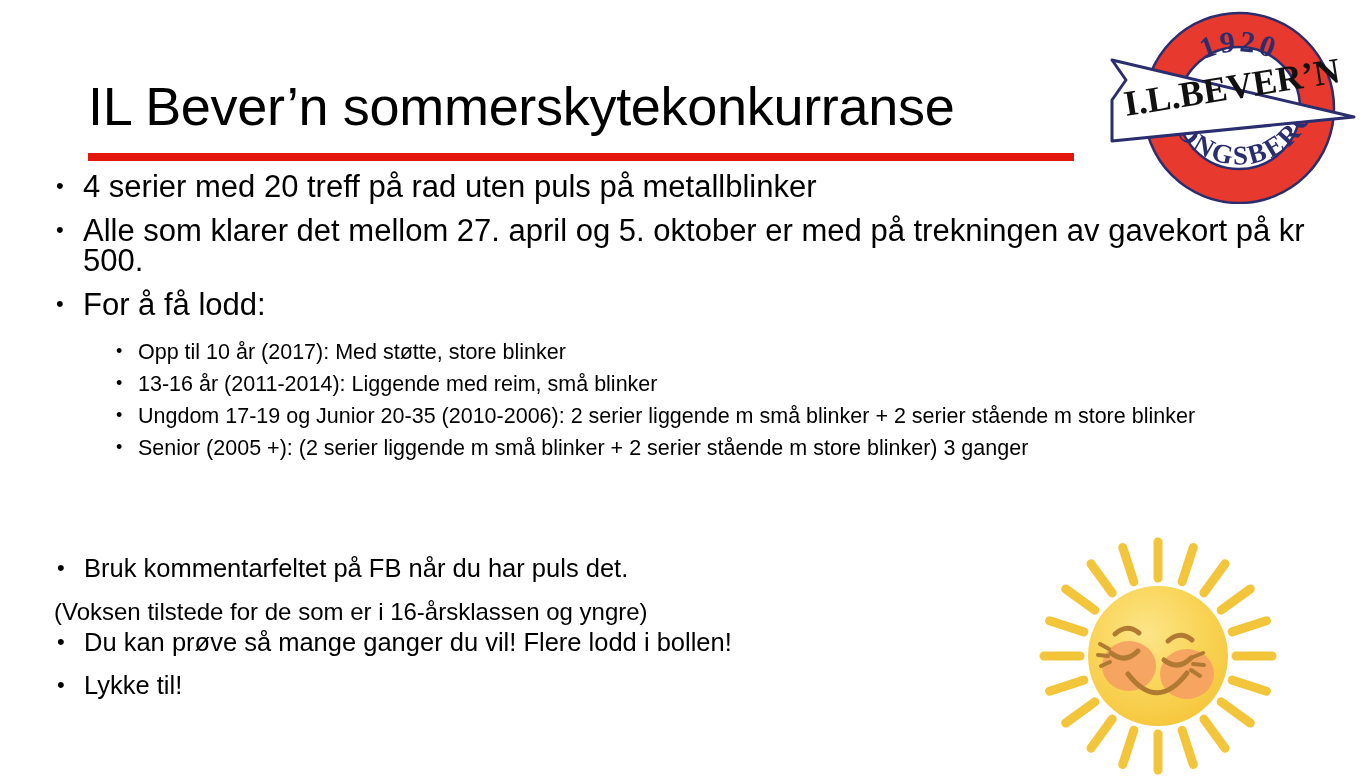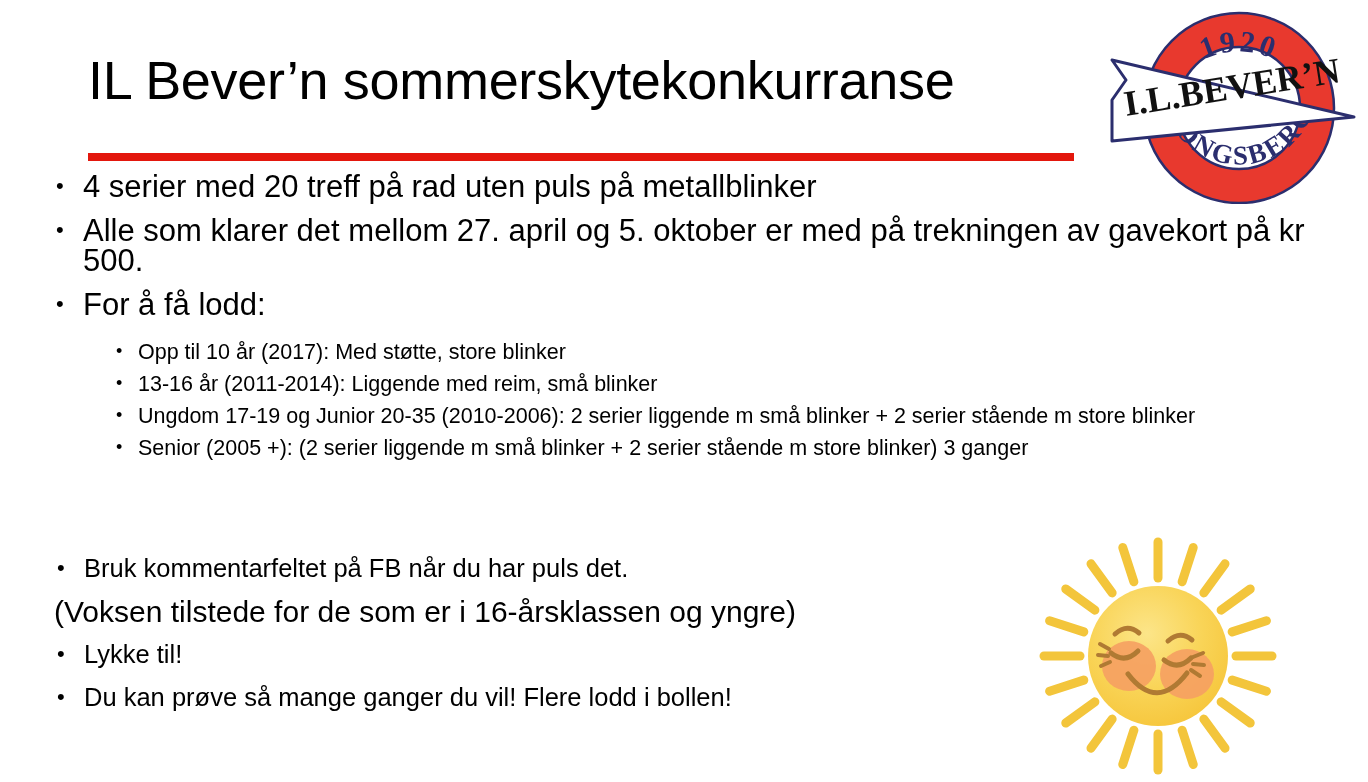--- a/index.html
+++ b/index.html
@@ -23,21 +23,21 @@
     width: 1368px;
     height: 782px;
     background: #ffffff;
     overflow: hidden;
   }
 
   
   .title {
     position: absolute;
     left: 88px;
-    top: 48px;
+    top: 74px;
     width: 990px;
     font-size: 54px;
     line-height: 64px;
     font-weight: 400;
     letter-spacing: -0.3px;
     color: #000000;
     white-space: nowrap;
   }
 
   .title-rule {
@@ -126,23 +126,22 @@
     position: absolute;
     left: 5px;
     top: -1px;
     font-size: 22px;
     line-height: 31px;
   }
 
   .plain-line {
     position: relative;
     padding-left: 2px;
-    font-size: 30px;
+    font-size: 24px;
     line-height: 31px;
-    margin-bottom: 12px;
   }
 
   
   .sun {
     position: absolute;
     left: 1035px;
     top: 533px;
     width: 246px;
     height: 246px;
   }
@@ -197,22 +196,22 @@
       <div class="b2">13-16 år (2011-2014): Liggende med reim, små blinker</div>
       <div class="b2">Ungdom 17-19  og Junior 20-35 (2010-2006): 2 serier liggende m små blinker + 2 serier stående m store blinker</div>
       <div class="b2">Senior (2005 +): (2 serier liggende m små blinker + 2 serier stående m store blinker) 3 ganger</div>
     </div>
 
   </div>
 
   <div class="bullets-bottom">
     <div class="b3">Bruk kommentarfeltet på FB når du har puls det.</div>
     <div class="plain-line">(Voksen tilstede for de som er i 16-årsklassen og yngre)</div>
+    <div class="b3">Du kan prøve så mange ganger du vil! Flere lodd i bollen!</div>
     <div class="b3">Lykke til!</div>
-    <div class="b3">Du kan prøve så mange ganger du vil! Flere lodd i bollen!</div>
   </div>
 
   <div class="sun">
     <svg viewBox="0 0 246 246" width="246" height="246" aria-label="Smiling sun">
       <defs>
         <radialGradient id="faceGrad" cx="42%" cy="34%" r="72%">
           <stop offset="0%" stop-color="#FCE589"></stop>
           <stop offset="55%" stop-color="#F9D457"></stop>
           <stop offset="100%" stop-color="#F6C53A"></stop>
         </radialGradient>

